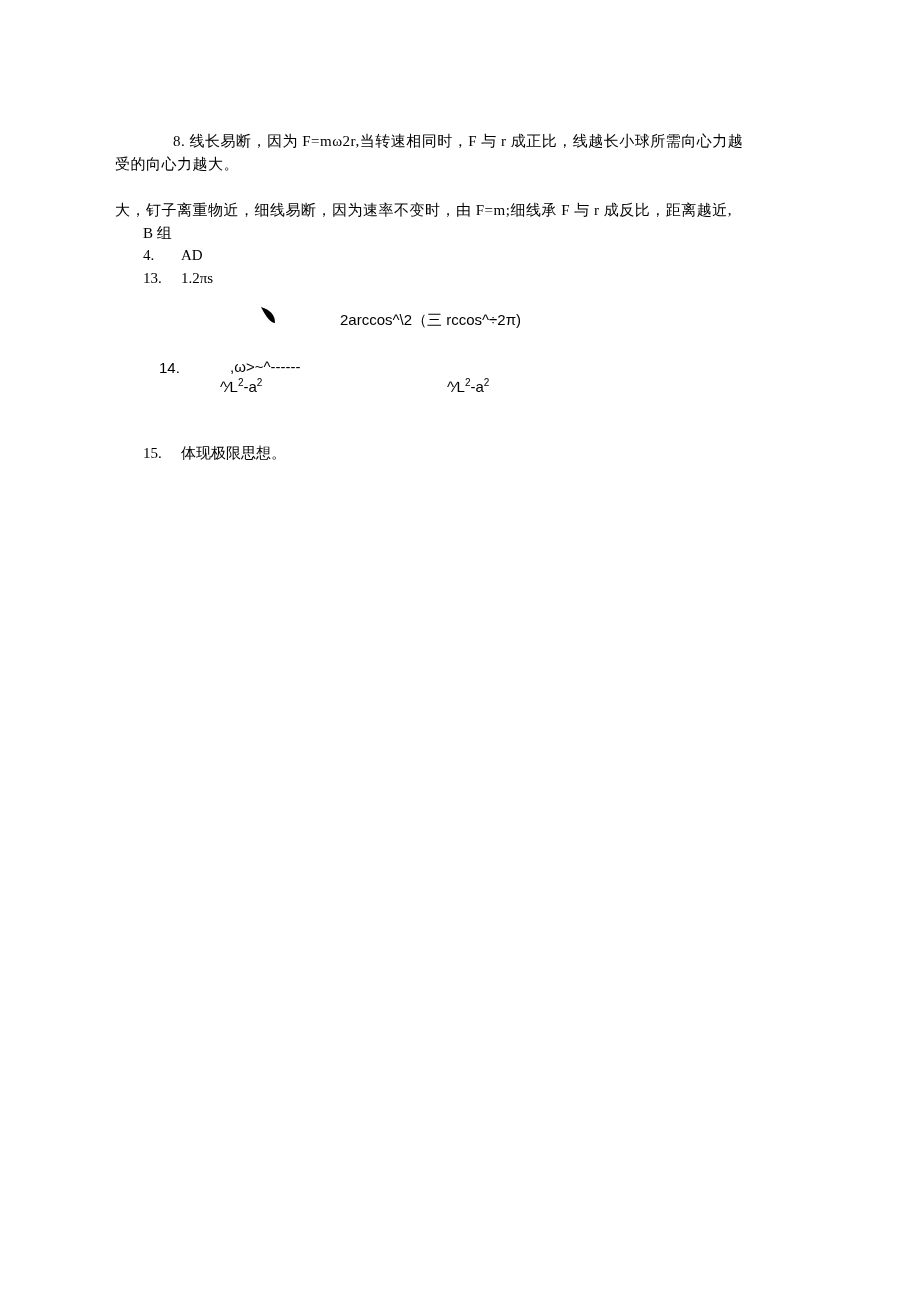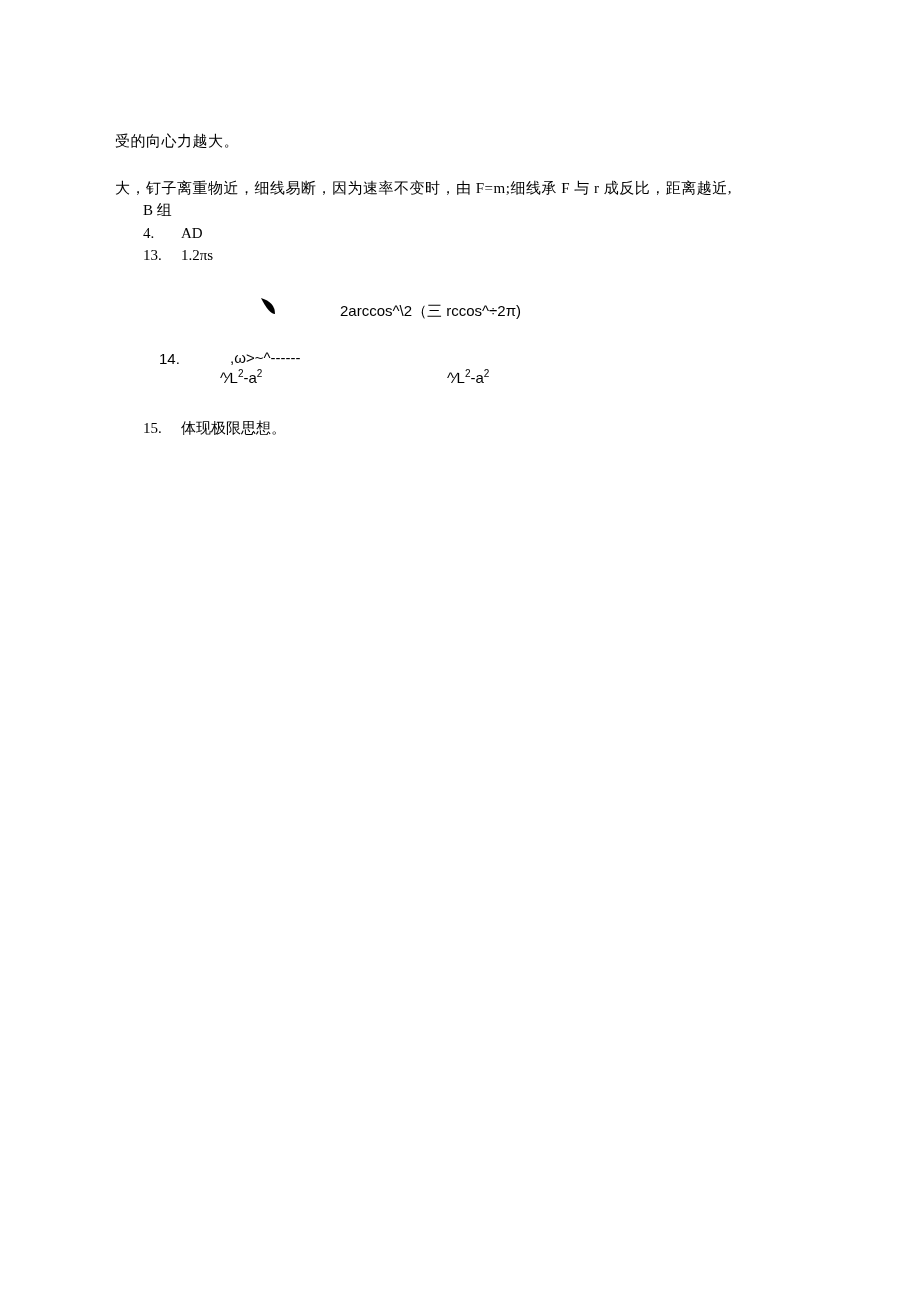--- a/index.html
+++ b/index.html
@@ -25,21 +25,21 @@
   .para-continue { padding-left: 0; margin-top: 24px; }
   .indent-2 { padding-left: 28px; }
   .num-block {
     display: inline-block;
     width: 38px;
   }
   .spaced { letter-spacing: 0.5px; }
   .formula-block {
     position: relative;
     height: 120px;
-    margin-top: 30px;
+    margin-top: 17px;
   }
   .shape {
     position: absolute;
     left: 142px;
     top: -1px;
     width: 24px;
     height: 24px;
   }
   .shape svg { display: block; }
   .top-formula {
@@ -71,29 +71,33 @@
     font-family: "Segoe UI", Arial, sans-serif;
   }
   .denom-2 {
     position: absolute;
     left: 332px;
     top: 69px;
     font-family: "Segoe UI", Arial, sans-serif;
   }
   .sup { vertical-align: super; font-size: 10px; }
   .row-15 {
-    margin-top: 0px;
+    margin-top: 16px;
   }
   .zh { font-family: "SimSun", "Songti SC", serif; }
 </style>
 </head>
 <body>
 
 <div class="page">
 
+  <p class="line indent-1 spaced">
+    <span class="zh">8.</span>
+    <span class="zh">线长易断，因为 F=mω2r,当转速相同时，F 与 r 成正比，线越长小球所需向心力越</span>
+  </p>
 
   <p class="line spaced">
     <span class="zh">受的向心力越大。</span>
   </p>
 
   <p class="line para-continue spaced">
     <span class="zh">大，钉子离重物近，细线易断，因为速率不变时，由 F=m;细线承   F 与 r 成反比，距离越近,</span>
   </p>
 
   <p class="line indent-2">

